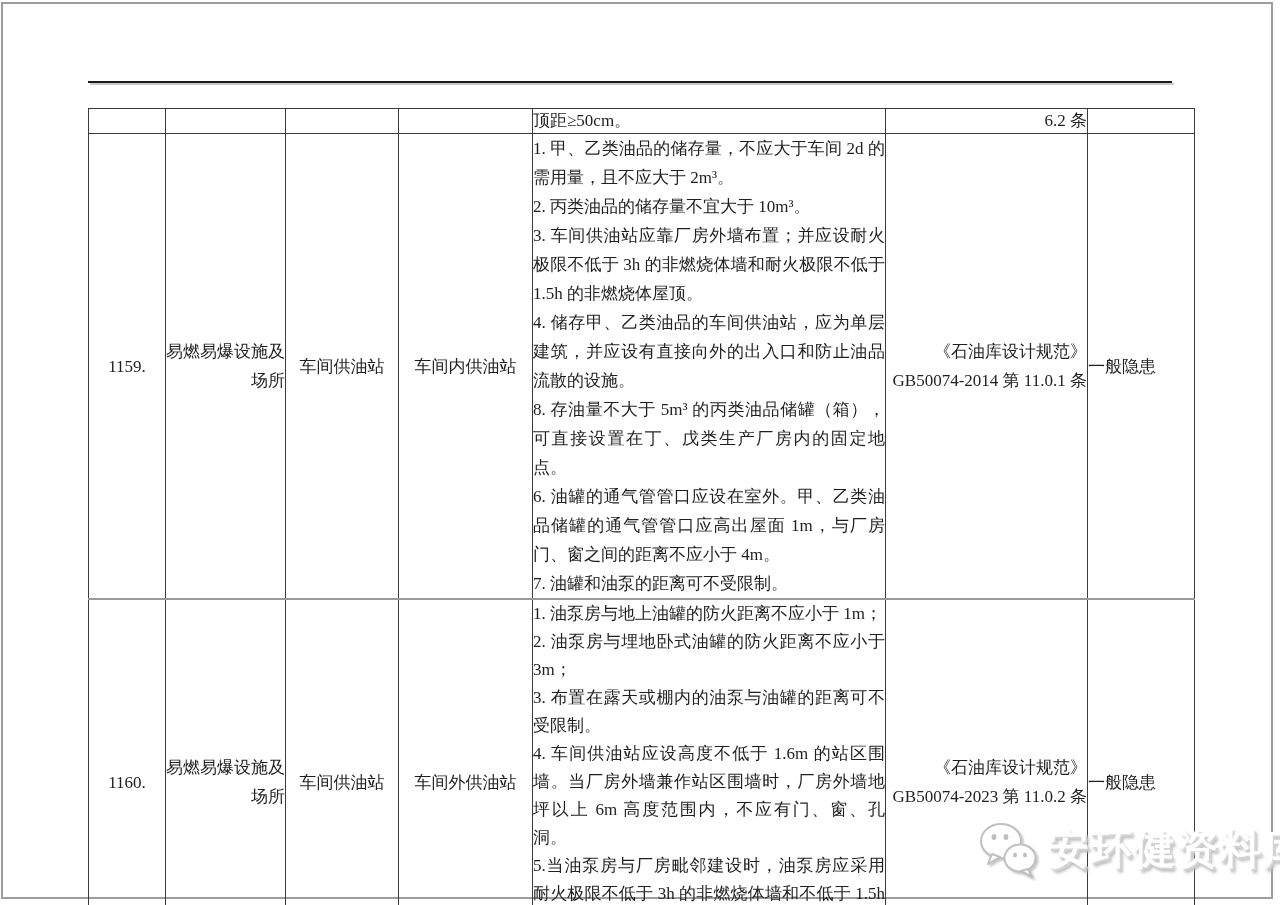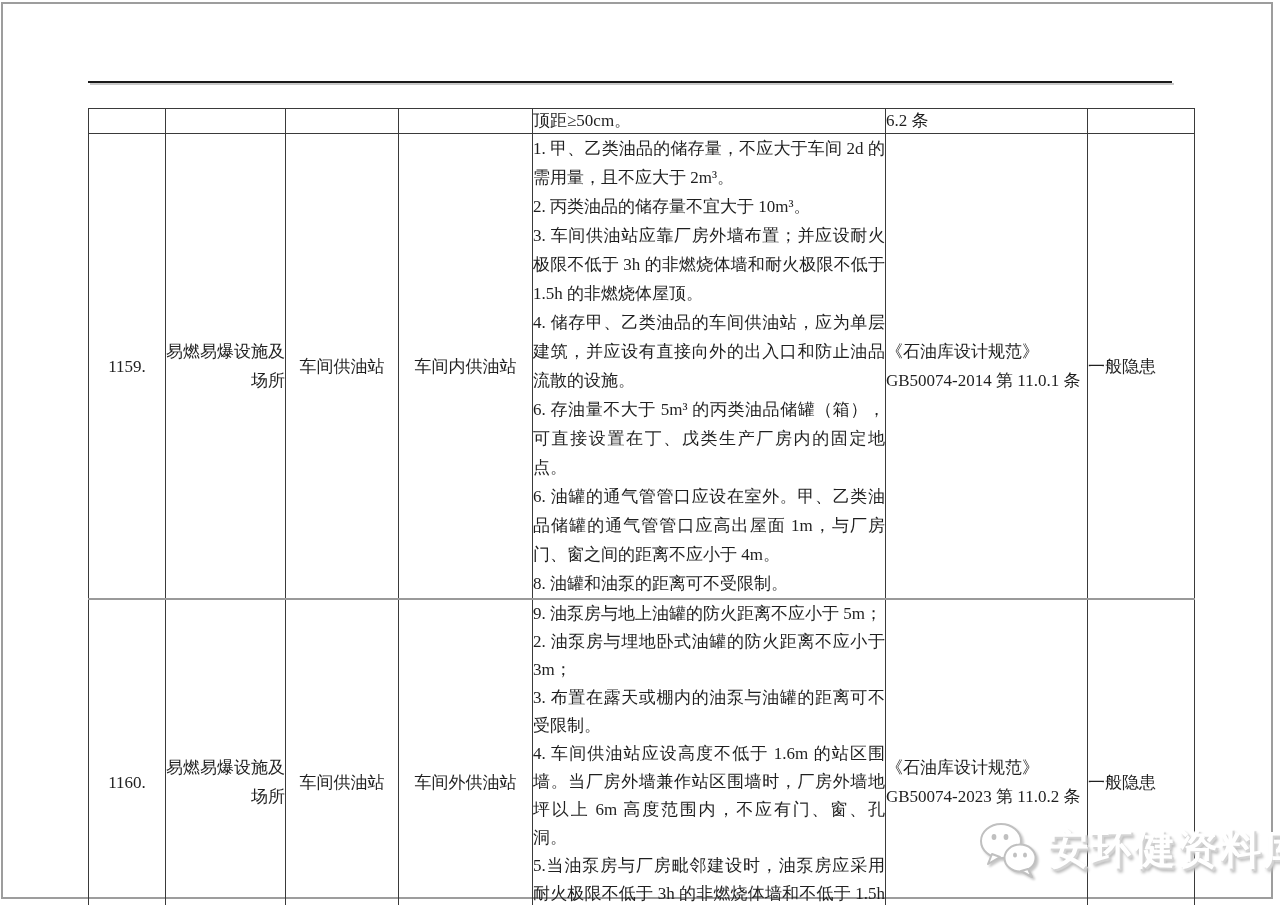--- a/index.html
+++ b/index.html
@@ -29,21 +29,21 @@
   tr.r1 td{height:356px;}
   tr.r2 td{height:285px;}
   tr.r2 td{border-top:2px solid #9a9a9a;}
   td.c-no{text-align:center;}
   td.c-category{text-align:right;padding:0 9px;}
   td.c-facility{text-align:center;}
   td.c-subfacility{text-align:center;margin-left:8px;}
   td.c-content{text-align:left;padding:0 8px;}
   td.c-content .item{text-align:justify;text-justify:inter-ideograph;}
   tr.r2 td.c-content .item{line-height:28px;}
-  td.c-reference{text-align:left;padding:0 7px;margin-top:32px;}
+  td.c-reference{text-align:right;padding:0 7px;margin-top:32px;}
   td.c-hazard{text-align:left;}
   .watermark{
     position:absolute;left:978px;top:816px;height:66px;
     display:flex;align-items:center;gap:8px;
   }
   .wm-text{
     font-family:"Liberation Sans","DejaVu Sans",sans-serif;
     font-weight:bold;font-size:41px;letter-spacing:2px;color:#ffffff;
     text-shadow:2px 2px 1px #d4d4d4,3px 4px 3px #b9b9b9;
     white-space:nowrap;
@@ -84,38 +84,38 @@
     <tr class="r1">
       <td class="c-no">1159.</td>
       <td class="c-category">易燃易爆设施及场所</td>
       <td class="c-facility">车间供油站</td>
       <td class="c-subfacility">车间内供油站</td>
       <td class="c-content">
         <div class="item">1. 甲、乙类油品的储存量，不应大于车间 2d 的需用量，且不应大于 2m³。</div>
         <div class="item">2. 丙类油品的储存量不宜大于 10m³。</div>
         <div class="item">3. 车间供油站应靠厂房外墙布置；并应设耐火极限不低于 3h 的非燃烧体墙和耐火极限不低于 1.5h 的非燃烧体屋顶。</div>
         <div class="item">4. 储存甲、乙类油品的车间供油站，应为单层建筑，并应设有直接向外的出入口和防止油品流散的设施。</div>
-        <div class="item">6. 存油量不大于 5m³ 的丙类油品储罐（箱），可直接设置在丁、戊类生产厂房内的固定地点。</div>
+        <div class="item">8. 存油量不大于 5m³ 的丙类油品储罐（箱），可直接设置在丁、戊类生产厂房内的固定地点。</div>
         <div class="item">6. 油罐的通气管管口应设在室外。甲、乙类油品储罐的通气管管口应高出屋面 1m，与厂房门、窗之间的距离不应小于 4m。</div>
-        <div class="item">8. 油罐和油泵的距离可不受限制。</div>
+        <div class="item">7. 油罐和油泵的距离可不受限制。</div>
       </td>
       <td class="c-reference">
         <div>《石油库设计规范》</div>
         <div>GB50074-2014 第 11.0.1 条</div>
       </td>
       <td class="c-hazard">一般隐患</td>
     </tr>
 
     <tr class="r2">
       <td class="c-no">1160.</td>
       <td class="c-category">易燃易爆设施及场所</td>
       <td class="c-facility">车间供油站</td>
       <td class="c-subfacility">车间外供油站</td>
       <td class="c-content">
-        <div class="item">9. 油泵房与地上油罐的防火距离不应小于 5m；</div>
+        <div class="item">1. 油泵房与地上油罐的防火距离不应小于 1m；</div>
         <div class="item">2. 油泵房与埋地卧式油罐的防火距离不应小于 3m；</div>
         <div class="item">3. 布置在露天或棚内的油泵与油罐的距离可不受限制。</div>
         <div class="item">4. 车间供油站应设高度不低于 1.6m 的站区围墙。当厂房外墙兼作站区围墙时，厂房外墙地坪以上 6m 高度范围内，不应有门、窗、孔洞。</div>
         <div class="item">5.当油泵房与厂房毗邻建设时，油泵房应采用耐火极限不低于 3h 的非燃烧体墙和不低于 1.5h 非燃烧体屋顶。对于甲 B、乙类油品的泵房，尚应设有直接向外的出入口。</div>
       </td>
       <td class="c-reference">
         <div>《石油库设计规范》</div>
         <div>GB50074-2023 第 11.0.2 条</div>
       </td>
       <td class="c-hazard">一般隐患</td>

